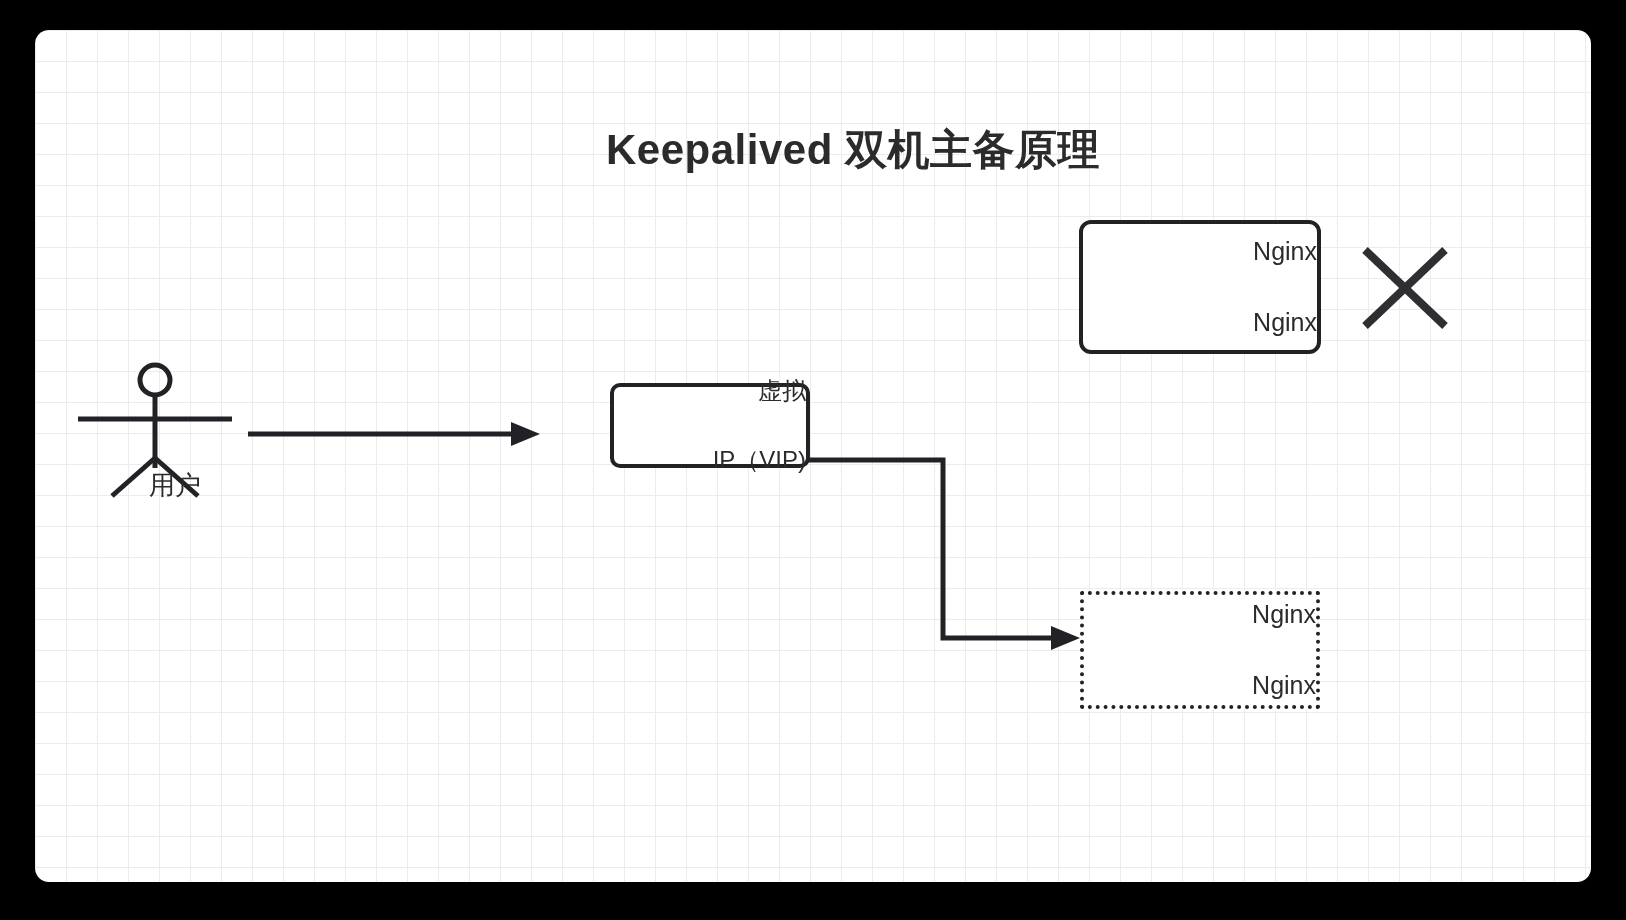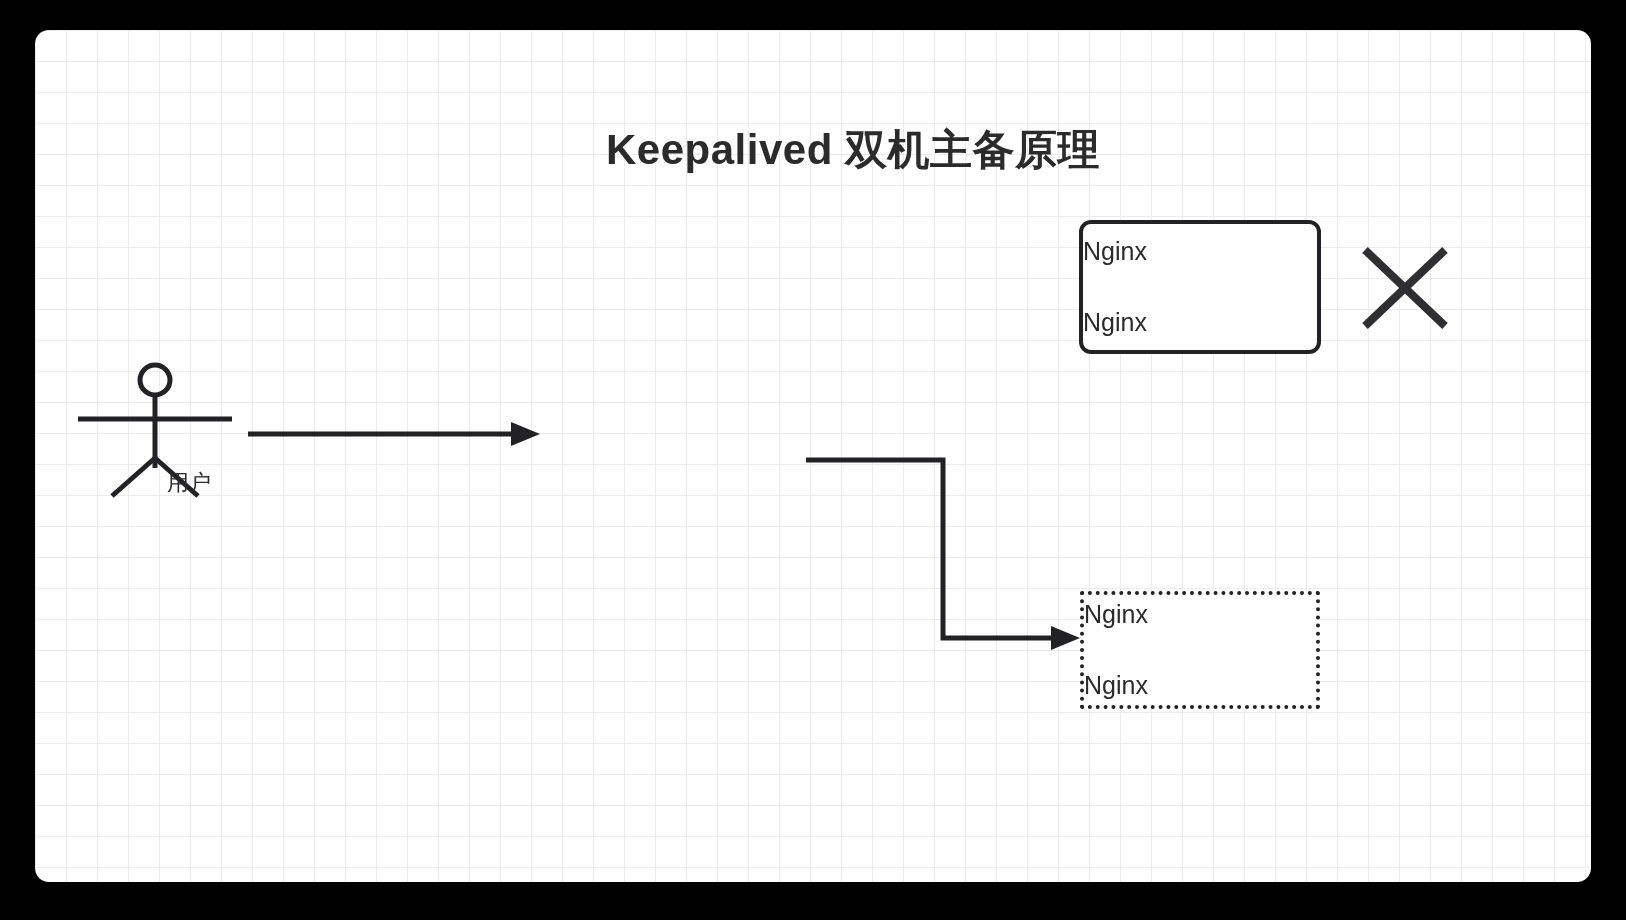--- a/index.html
+++ b/index.html
@@ -53,21 +53,21 @@
     padding-left: 40px;
   }
 
   
   .node {
     position: absolute;
     box-sizing: border-box;
     background: #ffffff;
     display: flex;
     flex-direction: column;
-    align-items: flex-start;
+    align-items: flex-end;
     justify-content: center;
     color: #2b2b2b;
     font-size: 25px;
     line-height: 1.42;
     text-align: center;
     gap: 35px;
   }
   .node .line { display: block; white-space: nowrap; }
 
   #node-vip {
@@ -123,25 +123,25 @@
   #overlay .cross-stroke {
     fill: none;
     stroke: #2f2f33;
     stroke-width: 8;
     stroke-linecap: butt;
   }
 
   
   #actor-label {
     position: absolute;
-    left: 74px;
+    left: 60px;
     top: 438px;
     width: 160px;
     text-align: center;
-    font-size: 22px;
+    font-size: 26px;
     color: #2b2b2b;
     white-space: nowrap;
   }
 </style>
 </head>
 <body>
 
 <div id="stage">
   <div id="canvas">
 
@@ -168,20 +168,24 @@
       </g>
 
       <g>
         <line class="cross-stroke" x1="1330" y1="220" x2="1410" y2="296"></line>
         <line class="cross-stroke" x1="1410" y1="220" x2="1330" y2="296"></line>
       </g>
     </svg>
 
     <div id="actor-label">用户</div>
 
+    <div class="node" id="node-vip">
+      <span class="line">虚拟</span>
+      <span class="line">IP（VIP)</span>
+    </div>
 
     <div class="node" id="node-master">
       <span class="line">Nginx</span>
       <span class="line">Nginx</span>
     </div>
 
     <div class="node" id="node-backup">
       <span class="line">Nginx</span>
       <span class="line">Nginx</span>
     </div>

